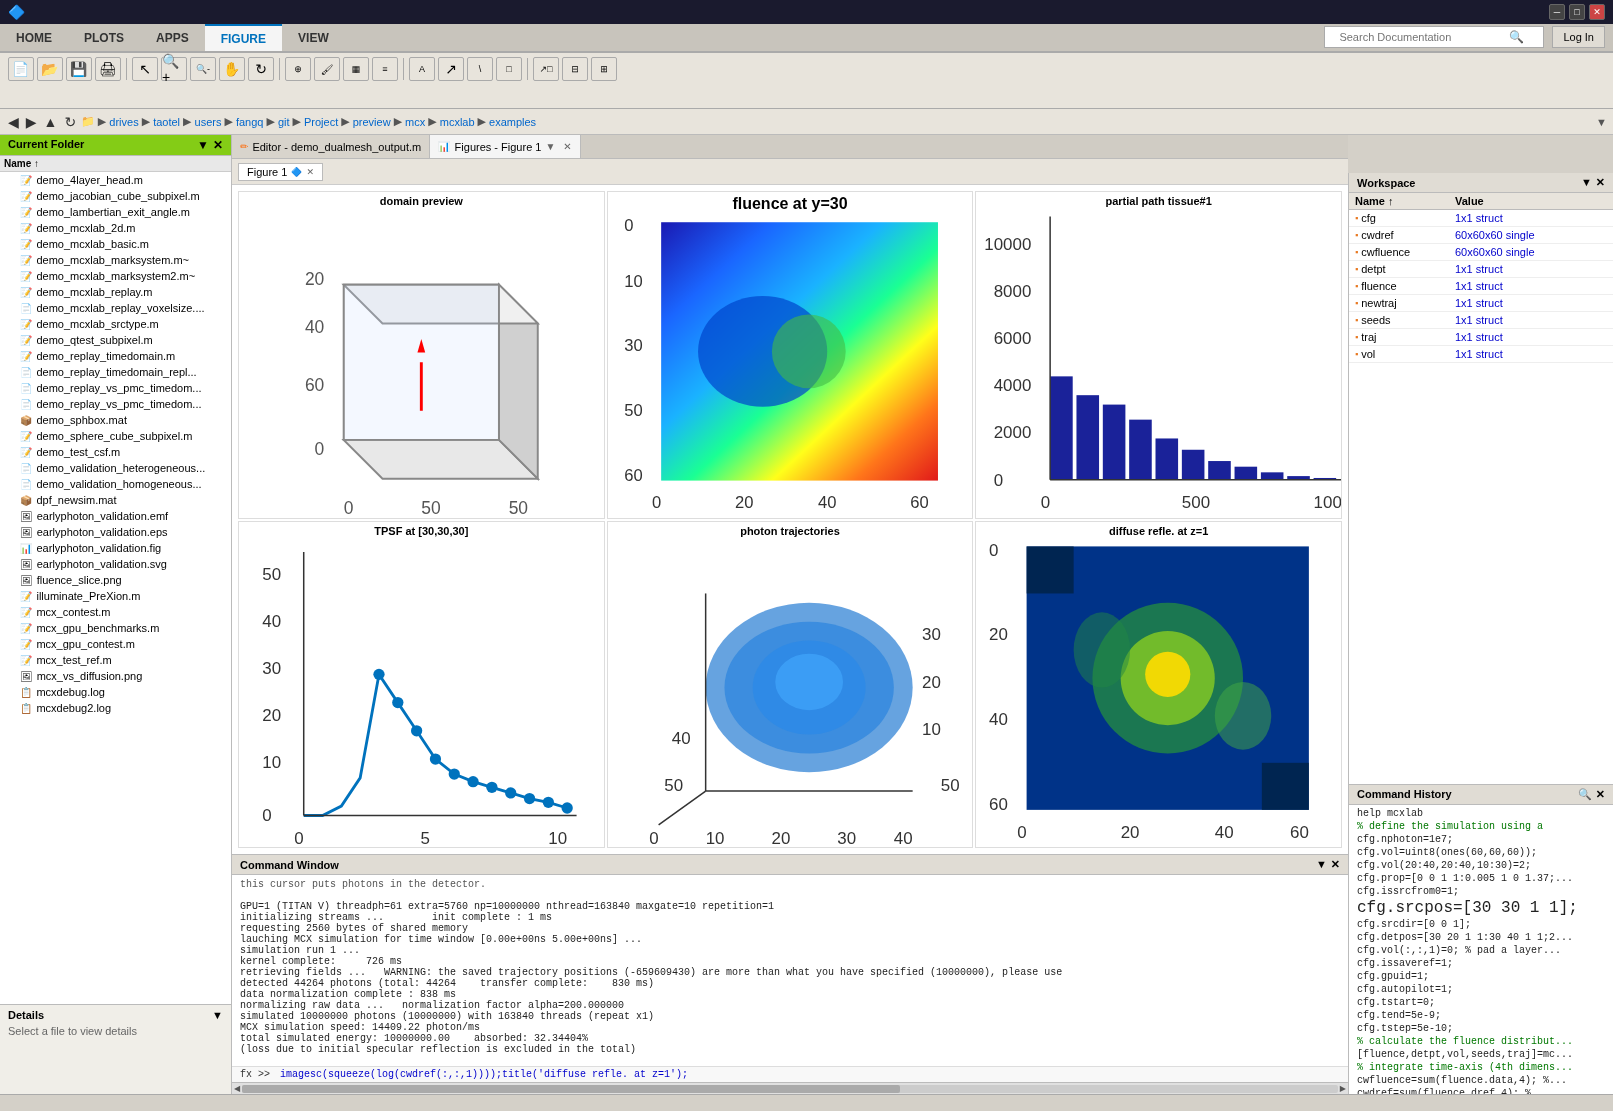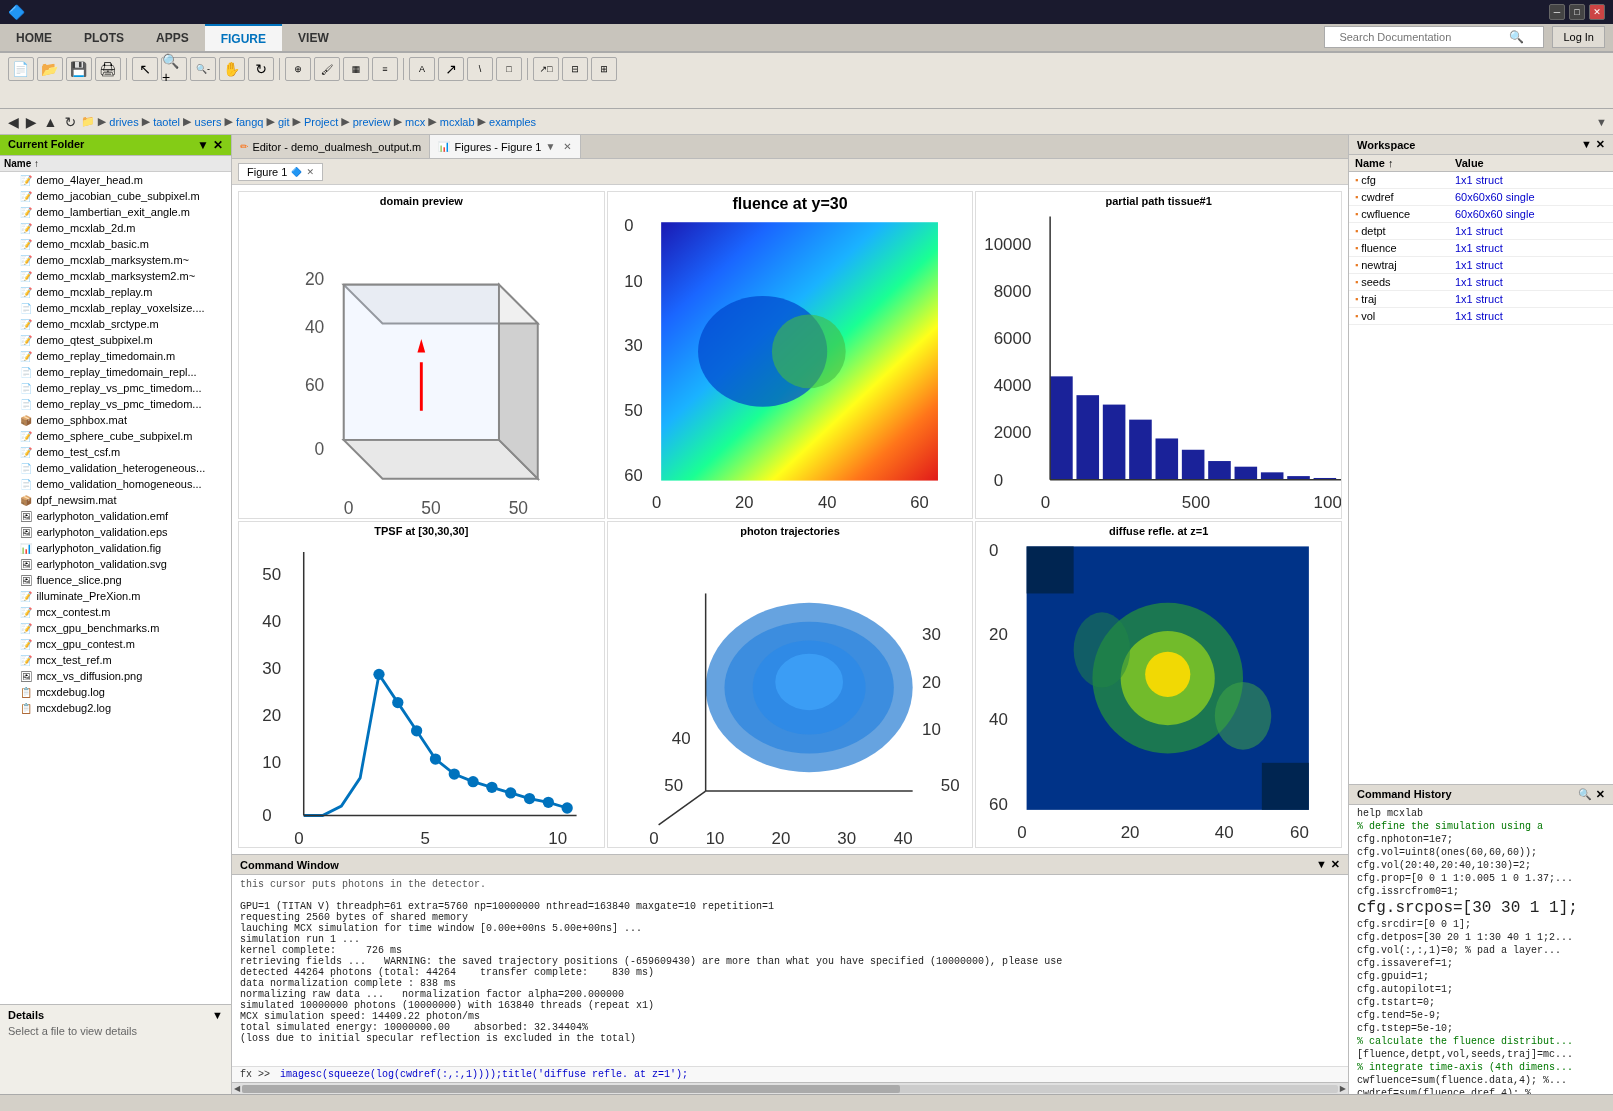--- a/index.html
+++ b/index.html
@@ -581,20 +581,21 @@
         <span>Command Window</span>
         <div style="display:flex; gap:4px;">
           <span style="cursor:pointer;">▼</span>
           <span style="cursor:pointer;">✕</span>
         </div>
       </div>
       <div id="cmd-body" style="flex:1; background:white; overflow-y:auto; font-family:'Courier New',monospace; font-size:10px; padding:4px 8px; color:#222;">
         <div style="color:#555;">this cursor puts photons in the detector.</div>
         <div>&nbsp;</div>
         <div>GPU=1 (TITAN V) threadph=61 extra=5760 np=10000000 nthread=163840 maxgate=10 repetition=1</div>
+        <div>initializing streams ...&nbsp;&nbsp;&nbsp;&nbsp;&nbsp;&nbsp;&nbsp;&nbsp;init complete : 1 ms</div>
         <div>requesting 2560 bytes of shared memory</div>
         <div>lauching MCX simulation for time window [0.00e+00ns 5.00e+00ns] ...</div>
         <div>simulation run 1 ...</div>
         <div>kernel complete:&nbsp;&nbsp;&nbsp;&nbsp;&nbsp;726 ms</div>
         <div>retrieving fields ...&nbsp;&nbsp; WARNING: the saved trajectory positions (-659609430) are more than what you have specified (10000000), please use</div>
         <div>detected 44264 photons (total: 44264&nbsp;&nbsp;&nbsp;&nbsp;transfer complete:&nbsp;&nbsp;&nbsp;&nbsp;830 ms)</div>
         <div>data normalization complete : 838 ms</div>
         <div>normalizing raw data ...&nbsp;&nbsp;&nbsp;normalization factor alpha=200.000000</div>
         <div>simulated 10000000 photons (10000000) with 163840 threads (repeat x1)</div>
         <div>MCX simulation speed: 14409.22 photon/ms</div>
@@ -609,21 +610,21 @@
       <div style="height:12px; background:#e0e0e0; border-top:1px solid #bbb; position:relative; display:flex; align-items:center; padding:0 2px;">
         <div style="font-size:8px; cursor:pointer; color:#555;">◀</div>
         <div style="flex:1; height:8px; background:#ccc; border-radius:2px; margin:0 2px; position:relative;">
           <div style="position:absolute; left:0; width:60%; height:100%; background:#aaa; border-radius:2px; cursor:pointer;"></div>
         </div>
         <div style="font-size:8px; cursor:pointer; color:#555;">▶</div>
       </div>
     </div>
   </div>
 
-  <div id="right-panel" style="width:265px; background:#f0eee8; border-left:1px solid #bbb; display:flex; flex-direction:column; flex-shrink:0;">
+  <div id="right-panel" style="width:265px; background:#f0eee8; border-left:1px solid #bbb; display:flex; flex-direction:column; flex-shrink:0;margin-top:38px;">
 
     <div style="display:flex; flex-direction:column; flex:1; min-height:0;">
       <div id="workspace-header" style="background:#e0dcd4; border-bottom:1px solid #bbb; padding:3px 8px; font-weight:bold; font-size:11px; display:flex; justify-content:space-between; align-items:center;">
         <span>Workspace</span>
         <div style="display:flex; gap:4px;">
           <span style="cursor:pointer;">▼</span>
           <span style="cursor:pointer;">✕</span>
         </div>
       </div>
       <div id="ws-col-header" style="background:#e8e4dc; border-bottom:1px solid #bbb; display:flex; font-size:11px; font-weight:bold;">

